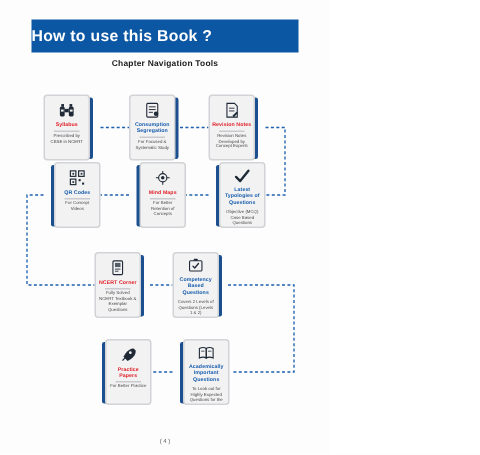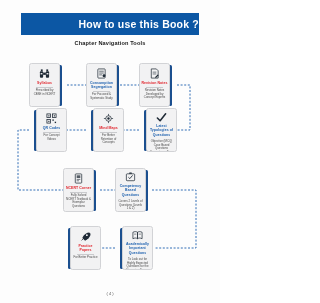--- a/index.html
+++ b/index.html
@@ -12,21 +12,21 @@
   }
   .page{
     position:absolute;inset:0;
     background:#fdfdfd;
   }
 
   
   .header-band{
     position:absolute;left:21px;top:13px;width:178px;height:22px;
     background:#0c57a4;
-    display:flex;align-items:center;justify-content:flex-end;
+    display:flex;align-items:center;justify-content:flex-start;
   }
   .header-title{
     color:#ffffff;font-size:10.5px;font-weight:bold;letter-spacing:.2px;
     white-space:nowrap;
   }
   .subtitle{
     position:absolute;left:0;right:0;top:40px;text-align:center;
     font-size:5.6px;font-weight:bold;color:#1a1a1a;letter-spacing:.15px;
   }
 

